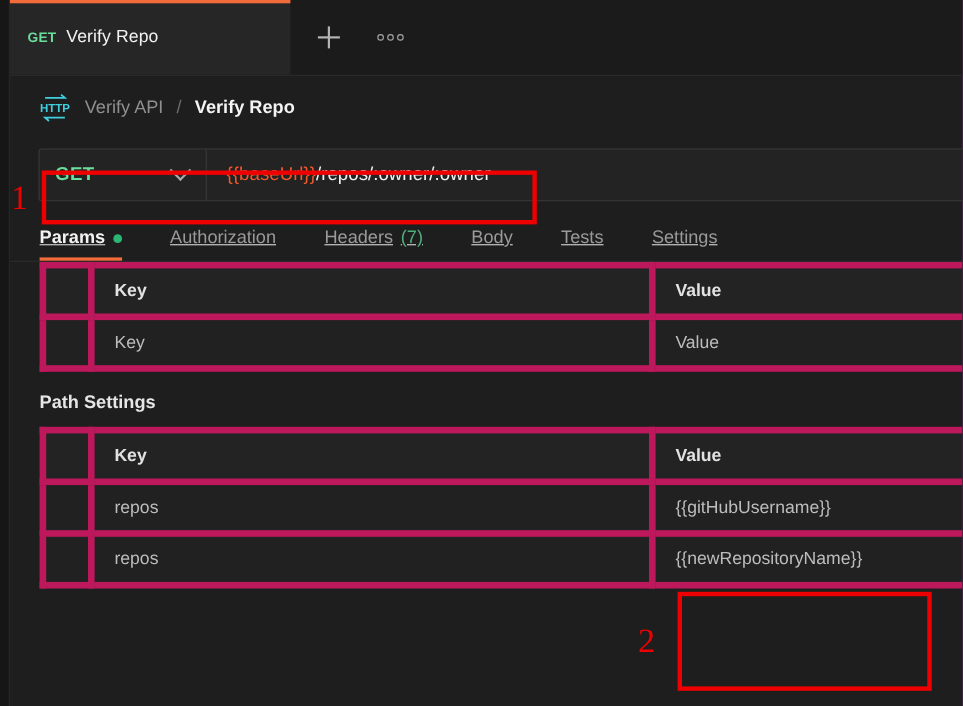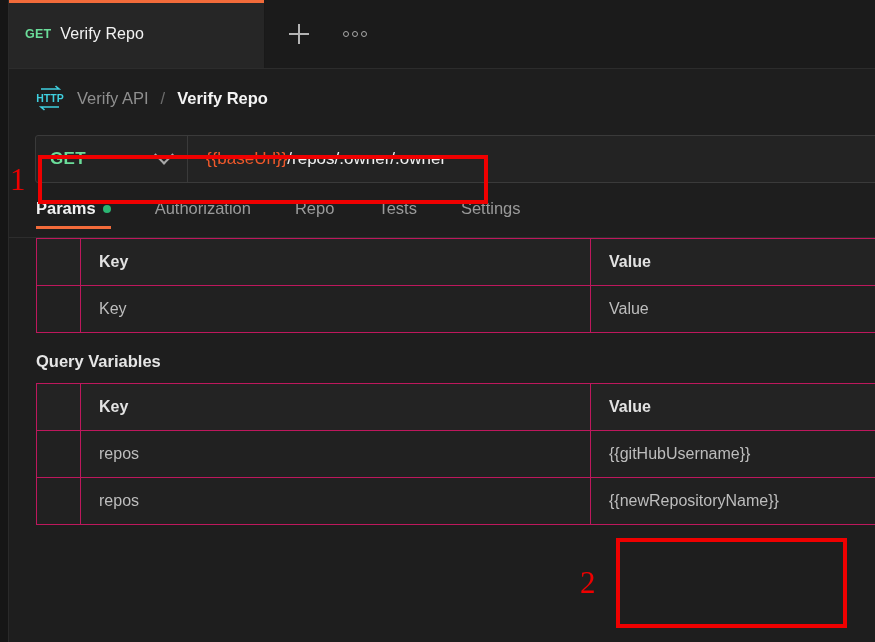--- a/index.html
+++ b/index.html
@@ -200,24 +200,25 @@
     min-width: 0;
   }
   .var-token { color: #f0592b; }
   .url-plain { color: #f2f2f2; }
 
   
   .tabs-row {
     height: 46px;
     flex: 0 0 46px;
     display: flex;
-    align-items: center;
+    align-items: flex-end;
     padding-left: 27px;
     gap: 0;
     border-bottom: 1px solid #2d2d2d;
+    text-decoration: underline;
   }
   .rq-tab {
     position: relative;
     padding: 0 22px 11px 0;
     margin-right: 22px;
     font-size: 16.5px;
     color: #9a9a9a;
     display: flex;
     align-items: center;
     gap: 7px;
@@ -254,21 +255,21 @@
     color: #e6e6e6;
     padding: 19px 0 12px 27px;
   }
   table.kv {
     width: calc(100% + 12px);
     border-collapse: collapse;
     margin-left: 27px;
     table-layout: fixed;
   }
   table.kv td, table.kv th {
-    border: 1px solid #be185d;
+    border: 6px solid #be185d;
     height: 47px;
     padding: 0 0 0 18px;
     text-align: left;
     font-weight: normal;
     font-size: 16px;
     box-sizing: border-box;
   }
   table.kv .col-check { width: 44px; padding: 0; }
   table.kv .col-key   { width: 510px; }
   table.kv th {
@@ -358,21 +359,25 @@
 
     <div class="tabs-row">
       <div class="rq-tab active">
         <span>Params</span>
         <span class="green-dot"></span>
       </div>
       <div class="rq-tab">
         <span>Authorization</span>
       </div>
       <div class="rq-tab">
-        <span>Repo</span>
+        <span>Headers</span>
+        <span class="count-badge">(7)</span>
+      </div>
+      <div class="rq-tab">
+        <span>Body</span>
       </div>
       <div class="rq-tab">
         <span>Tests</span>
       </div>
       <div class="rq-tab">
         <span>Settings</span>
       </div>
     </div>
 
     <div class="content">
@@ -386,21 +391,21 @@
           <th>Value</th>
         </tr>
         <tr>
           <td class="col-check"></td>
           <td class="col-key placeholder">Key</td>
           <td class="placeholder">Value</td>
         </tr>
       </tbody>
         </table>
 
-      <div class="section-title">Query Variables</div>
+      <div class="section-title">Path Settings</div>
 
       <table class="kv">
         <tbody>
             <tr>
           <th class="col-check"></th>
           <th class="col-key">Key</th>
           <th>Value</th>
         </tr>
         <tr>
           <td class="col-check"></td>

